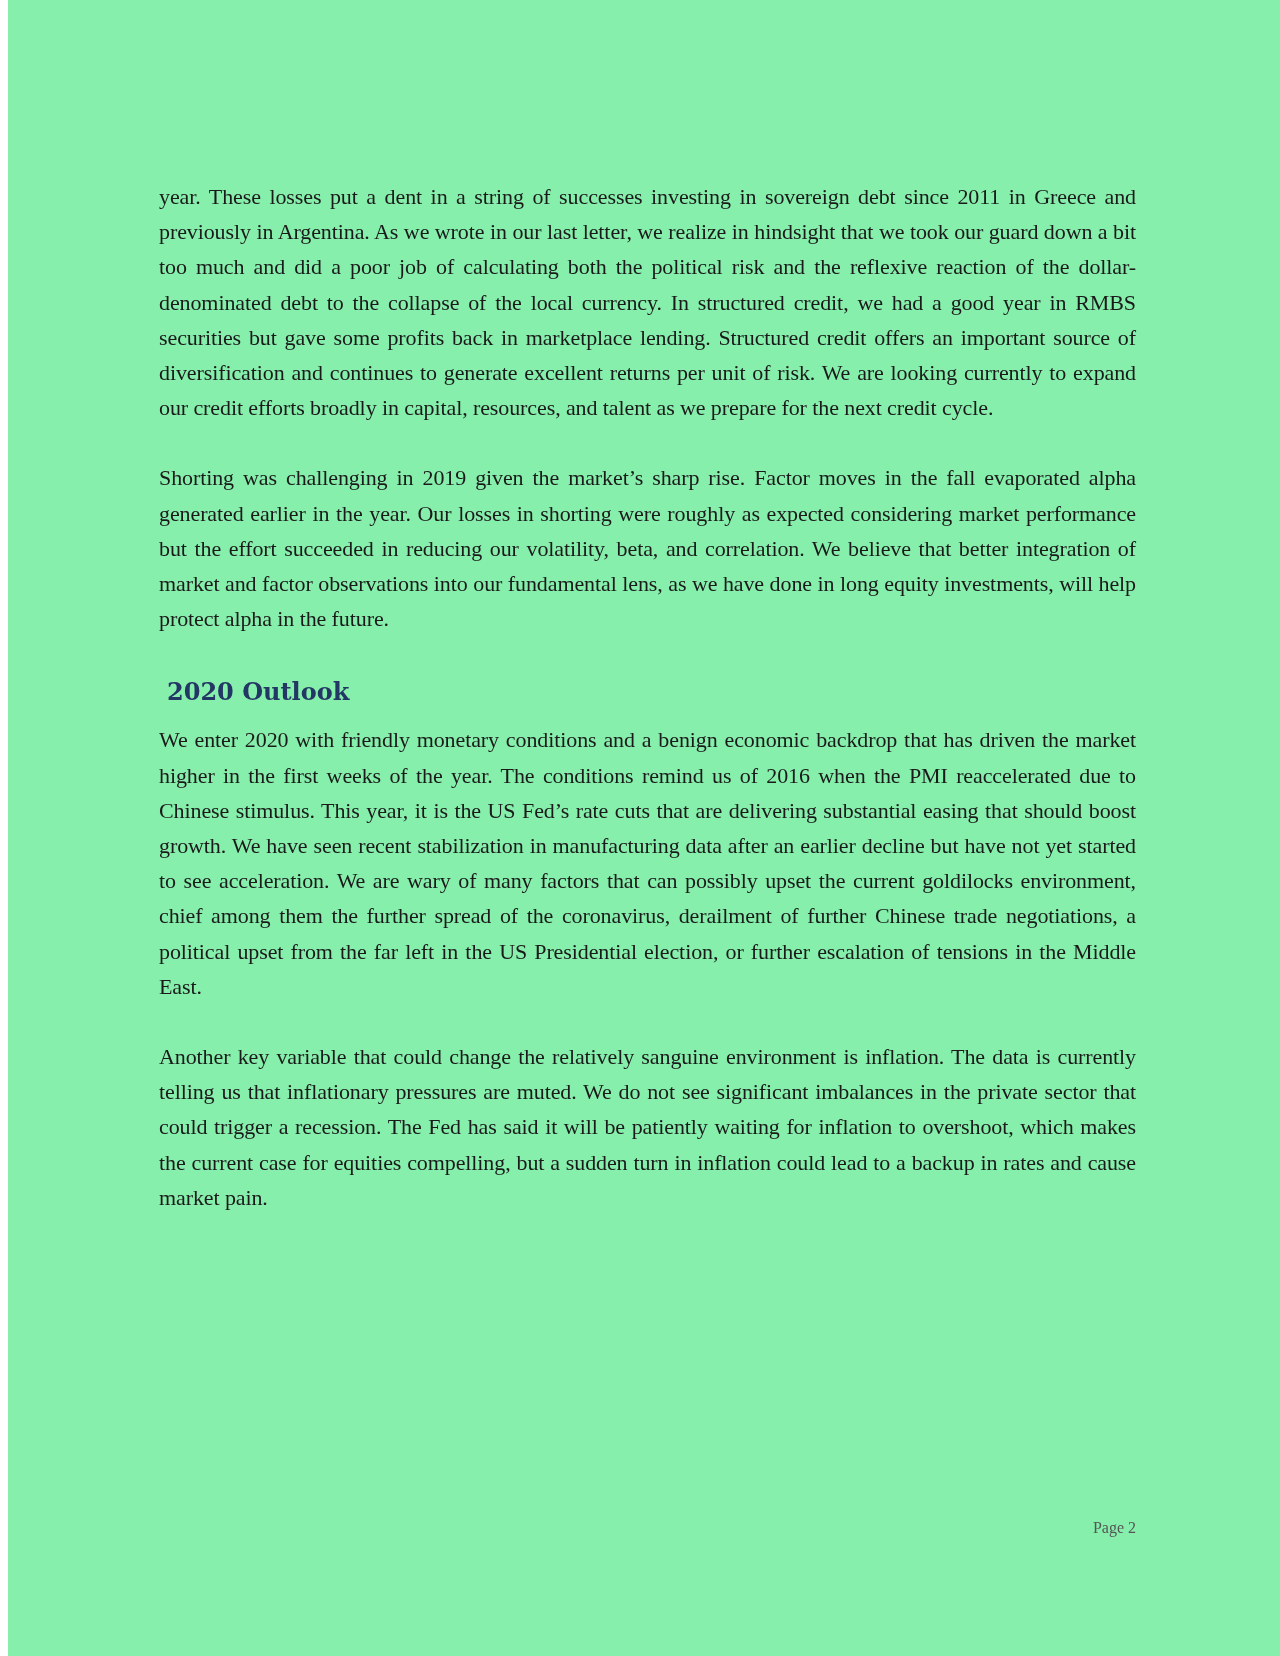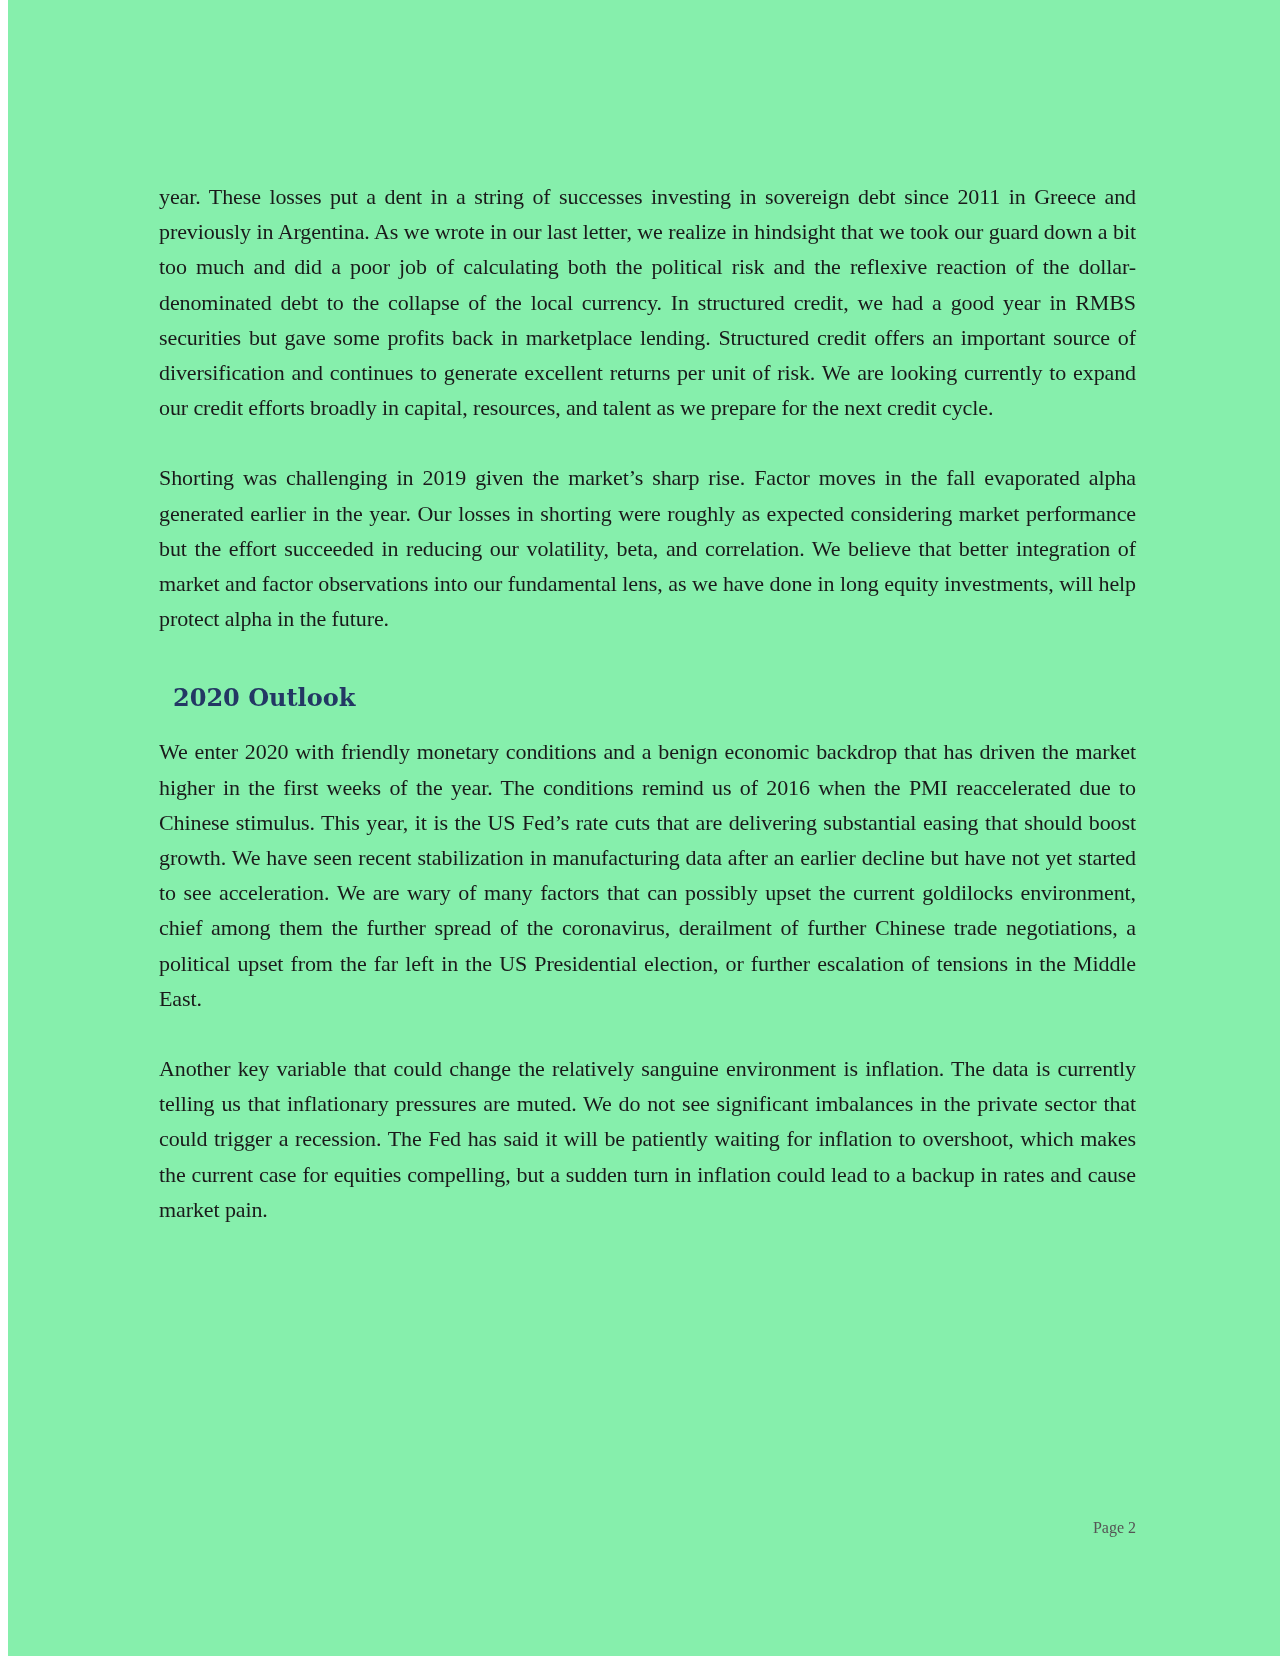--- a/index.html
+++ b/index.html
@@ -34,21 +34,21 @@
       font-size: 22px;
       line-height: 35.2px;
       text-align: justify;
       text-align-last: left;
       letter-spacing: -0.1px;
     }
     .gap {
       height: 35px;
     }
     .heading {
-      margin: 14px;
+      margin: 8px;
       font-family: "DejaVu Serif", "Liberation Serif", serif;
       font-weight: bold;
       font-size: 24px;
       line-height: 34px;
       color: #233764;
       padding-top: 5px;
       padding-bottom: 5px;
     }
     .page-number {
       position: absolute;

